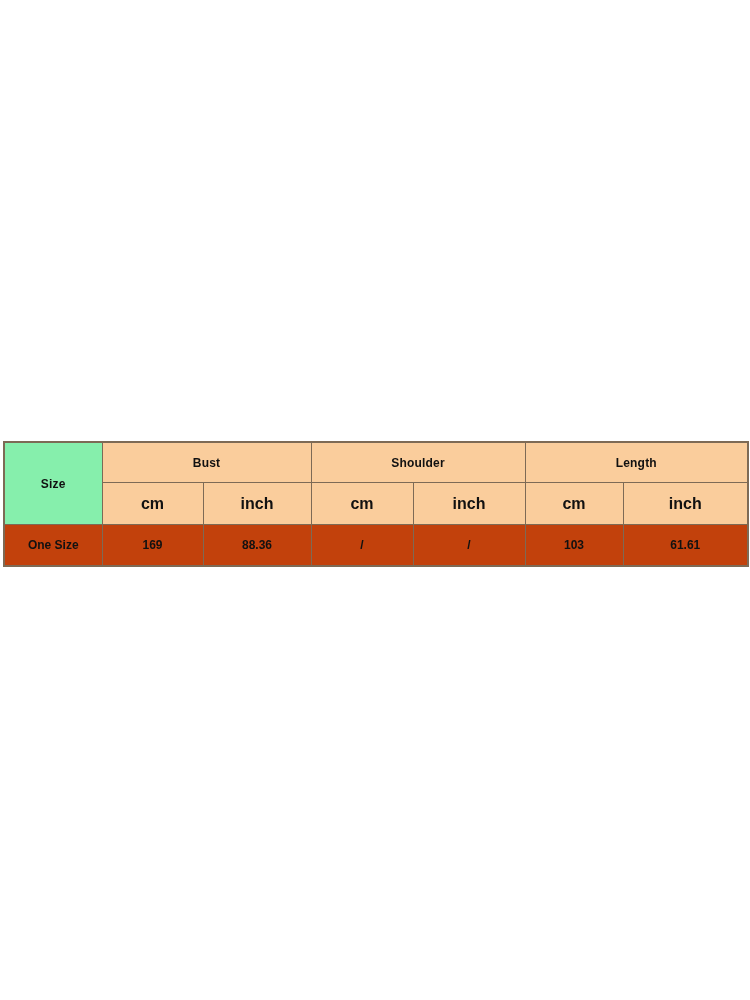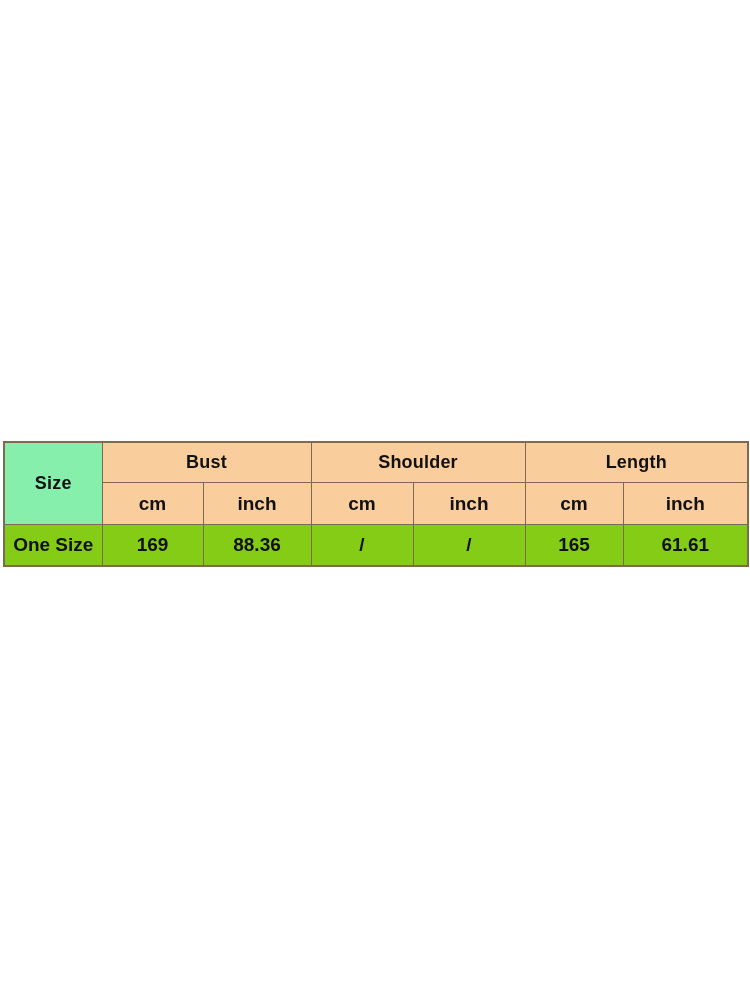--- a/index.html
+++ b/index.html
@@ -54,43 +54,43 @@
   }
 
   
   .hdr {
     background: #facd9c;
   }
 
   
   tr.group-row th {
     height: 39px;
-    font-size: 18px;
+    font-size: 12px;
     letter-spacing: 0.2px;
   }
 
   
   tr.unit-row th {
     height: 41px;
-    font-size: 19px;
+    font-size: 16px;
   }
 
   
   th.size-corner {
     background: #86efac;
     font-size: 16px;
     vertical-align: middle;
     padding-top: 16px;
   }
 
   
   tr.data-row td {
     height: 40px;
-    background: #84cc16;
-    font-size: 19px;
+    background: #c2410c;
+    font-size: 12px;
   }
 
   td.row-label {
     font-size: 16px;
   }
 
   
   col.c-size   { width: 98px; }
   col.c-bcm    { width: 101px; }
   col.c-binch  { width: 108px; }
@@ -134,21 +134,21 @@
         </tr>
       </thead>
 
       <tbody>
         <tr class="data-row">
           <td class="row-label">One Size</td>
           <td>169</td>
           <td>88.36</td>
           <td>/</td>
           <td>/</td>
-          <td>165</td>
+          <td>103</td>
           <td>61.61</td>
         </tr>
       </tbody>
     </table>
 
   </div>
 
 </div>
 
 </body></html>

